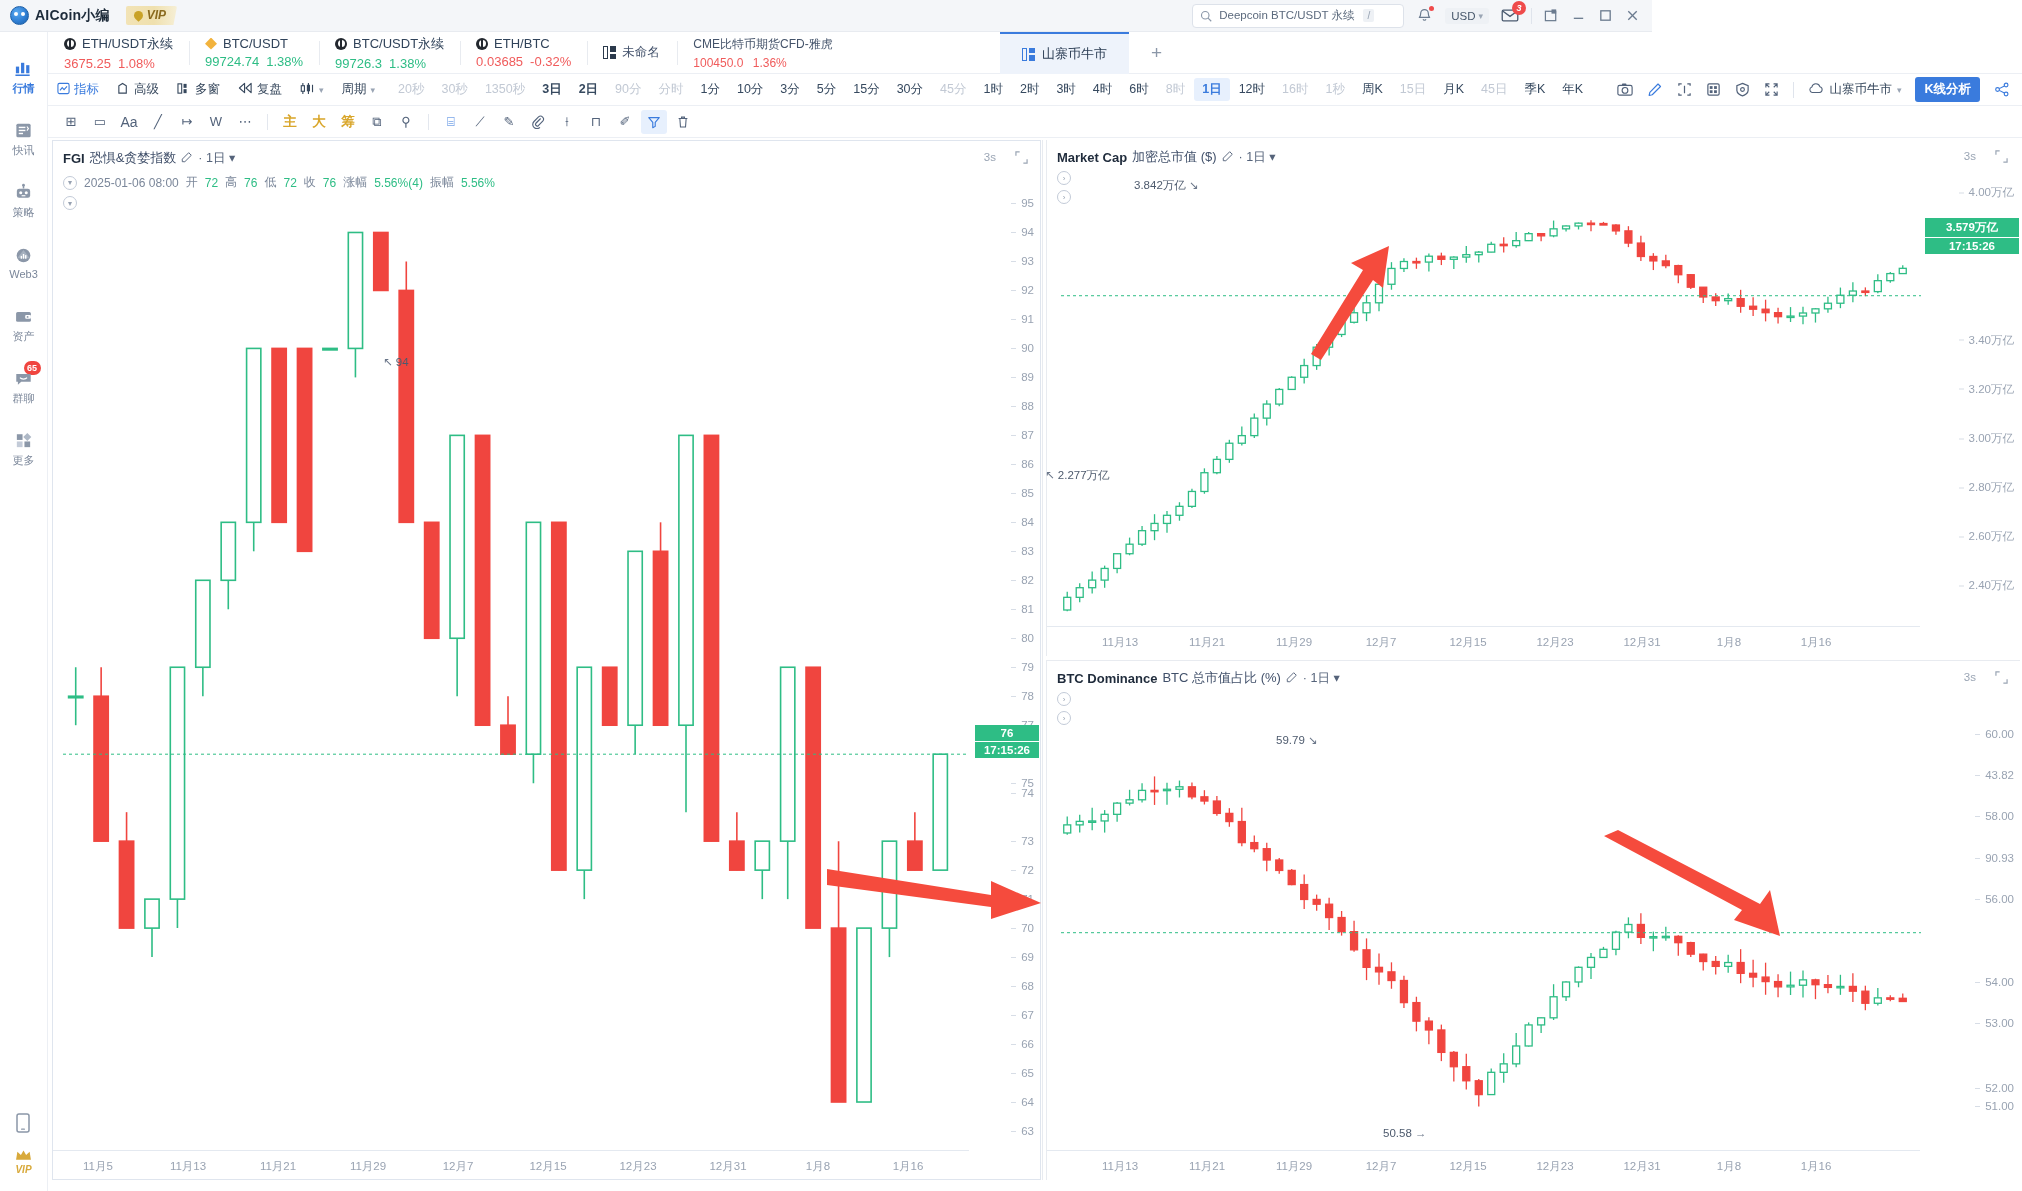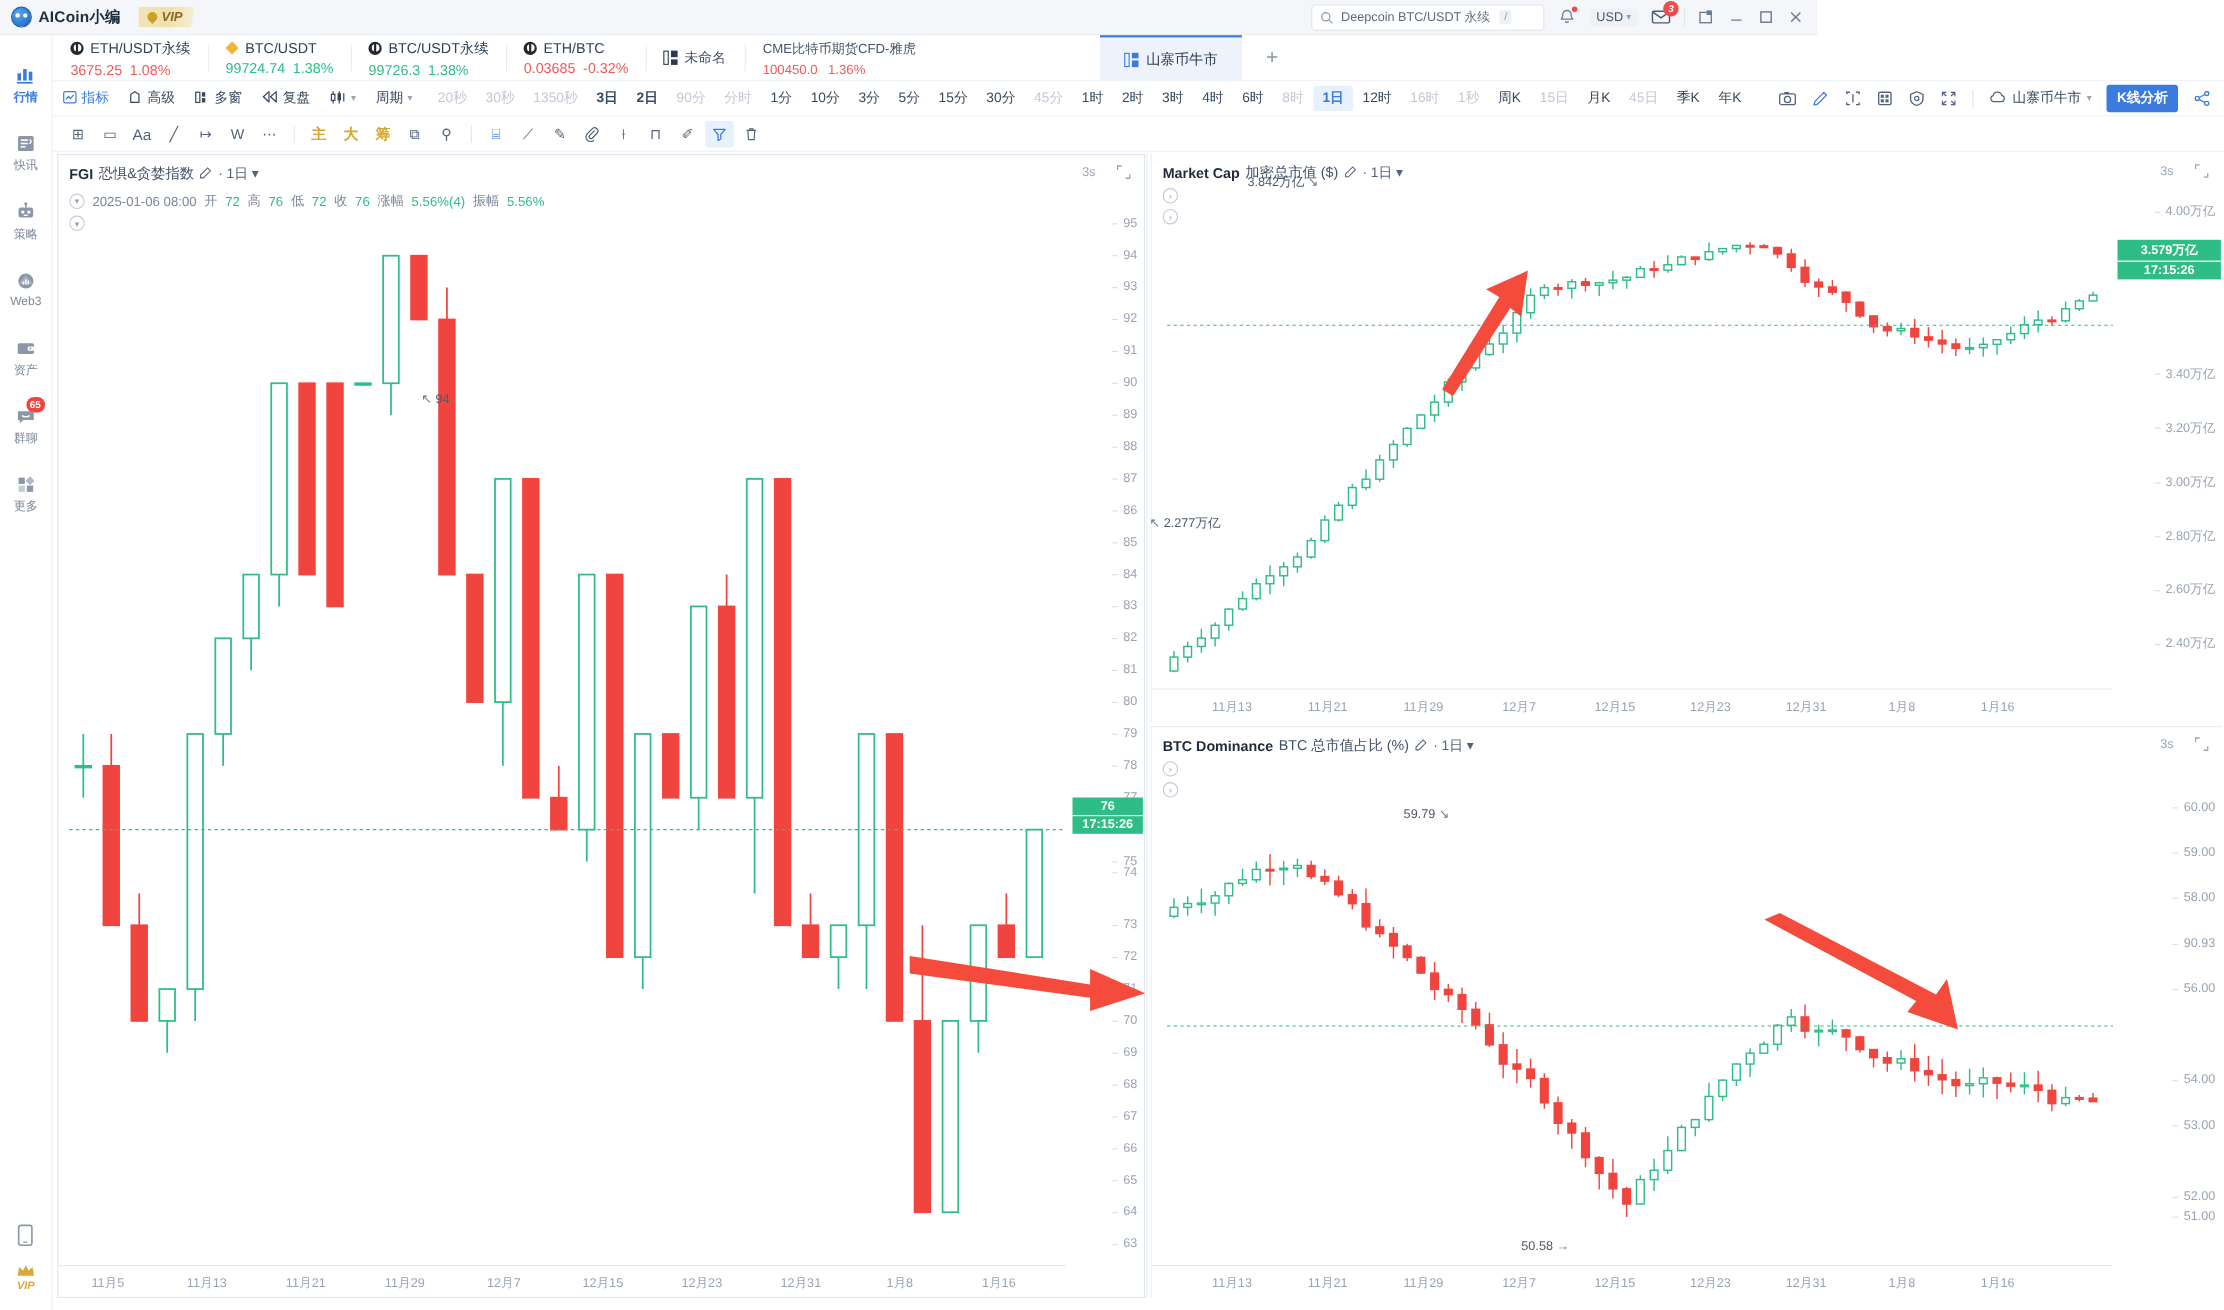--- a/index.html
+++ b/index.html
@@ -989,21 +989,21 @@
           <div class="xtick" style="left: 682px;">1月8</div>
           <div class="xtick" style="left: 769px;">1月16</div>
         </div>
     </div>
 
     <div class="price-badge" style="top:78px; width:94px; right:1px;">
       <div class="pb1">3.579万亿</div>
       <div class="pb2">17:15:26</div>
     </div>
 
-    <div class="label-note" style="left:87px; top:18px;">
+    <div class="label-note" style="left:87px; top:38px;">
       <span>3.842万亿</span><span style="color:#6a7689;"> ↘</span>
     </div>
     <div class="label-note" style="left:-2px; top:328px;">
       <span style="color:#6a7689;">↖ </span><span>2.277万亿</span>
     </div>
 
     <svg class="arrow" style="left:258px; top:80px;" width="90" height="140" viewBox="0 0 90 140">
       <path d="M6 134 L58 50 L46 43 L84 26 L78 68 L68 60 L16 140 Z" fill="#f54b3d"></path>
     </svg>
   </div>
@@ -1172,21 +1172,21 @@
             <line x1="855.7647058823529" x2="855.7647058823529" y1="332.60585005144316" y2="340.8252443415668" stroke="#f0453f" stroke-width="1.3"></line>
             <rect x="852.2729411764706" y="337.29588817780484" width="6.983529411764707" height="3.2078889040186596" fill="#f0453f" stroke="#f0453f" stroke-width="1.3"></rect>
             <line x1="14" x2="874" y1="271.6882352941177" y2="271.6882352941177" stroke="#2ebd85" stroke-width="1" stroke-dasharray="3 3"></line>
           </g>
       </svg>
     </div>
 
     <div class="axisY" style="right:0; width:100px;">
       <div id="dom-yticks">
           <div class="ytick" style="top: 72.6863px;">60.00</div>
-          <div class="ytick" style="top: 114.059px;">59.00</div>
+          <div class="ytick" style="top: 114.059px;">43.82</div>
           <div class="ytick" style="top: 155.431px;">58.00</div>
           <div class="ytick" style="top: 196.804px;">90.93</div>
           <div class="ytick" style="top: 238.176px;">56.00</div>
           <div class="ytick" style="top: 320.922px;">54.00</div>
           <div class="ytick" style="top: 362.294px;">53.00</div>
           <div class="ytick" style="top: 427px; margin-left: 11px;">52.00</div>
           <div class="ytick" style="top: 445.039px;">51.00</div>
         </div>
     </div>
 

